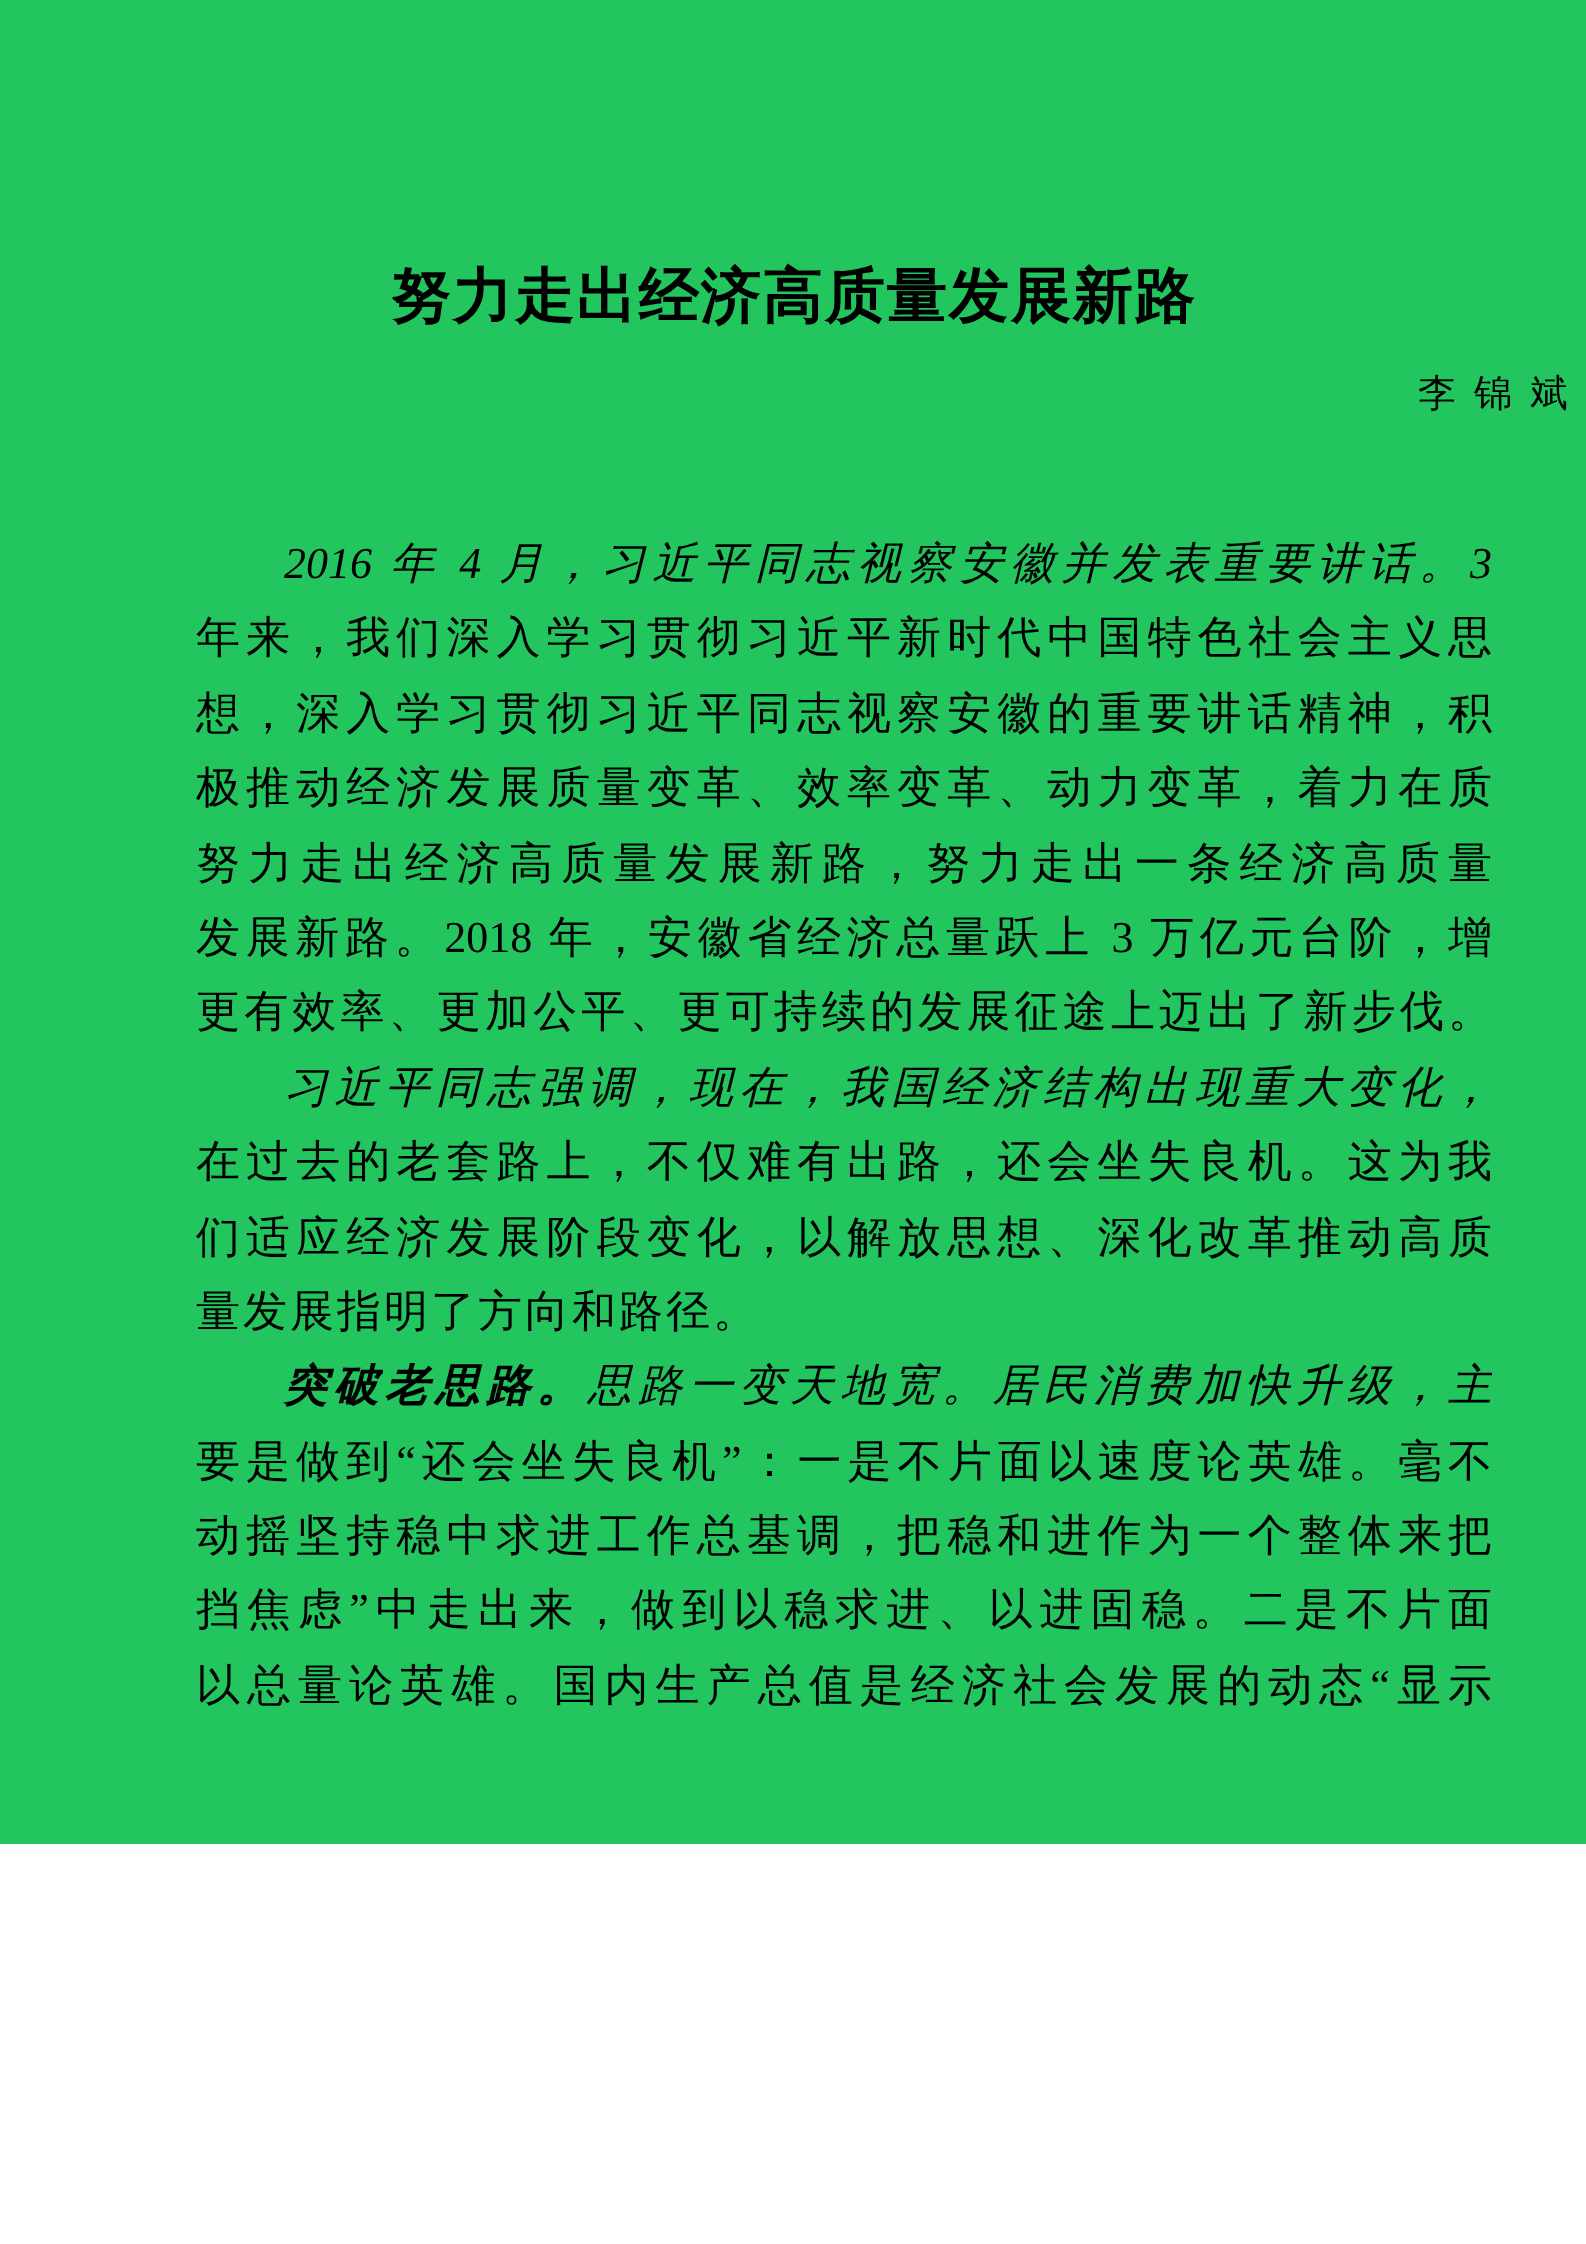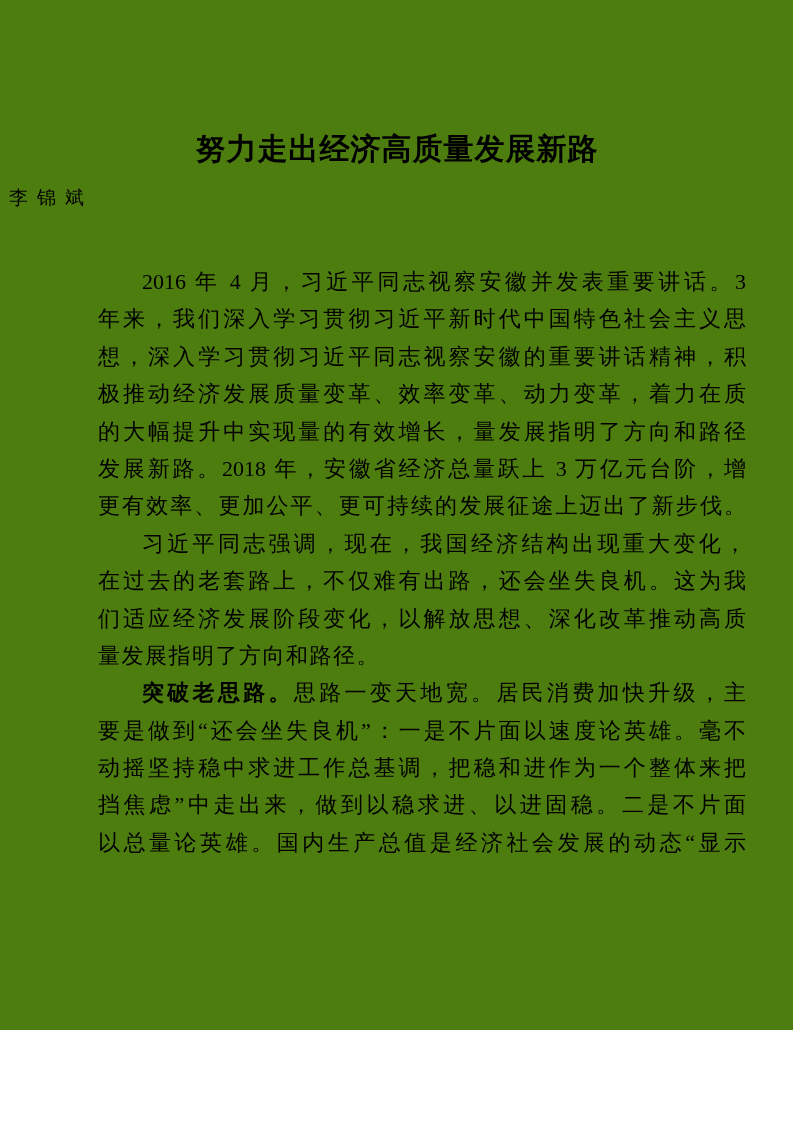--- a/index.html
+++ b/index.html
@@ -3,22 +3,22 @@
 <meta charset="utf-8">
 <style>
   html, body {
     margin: 0;
     padding: 0;
     background: #ffffff;
   }
   .page {
     position: relative;
     width: 793px;
-    height: 1030px;
-    background: #4d7c0f;
+    height: 922px;
+    background: #22c55e;
     color: #000000;
     font-family: "Liberation Serif", serif;
     overflow: hidden;
   }
   .doc-title {
     position: absolute;
     top: 126px;
     left: 0;
     width: 100%;
     text-align: center;
@@ -27,21 +27,21 @@
     font-size: 30px;
     line-height: 46px;
     letter-spacing: 1px;
     text-indent: 1px;
   }
   .doc-author {
     position: absolute;
     top: 183px;
     left: 0;
     width: 100%;
-    text-align: left;
+    text-align: right;
     font-size: 19px;
     line-height: 30px;
     letter-spacing: 9px;
     text-indent: 9px;
   }
   .body-text {
     position: absolute;
     left: 98px;
     top: 263px;
     width: 648px;
@@ -50,20 +50,21 @@
   }
   .line {
     height: 37.4px;
     overflow: hidden;
     text-align: justify;
     text-align-last: justify;
     text-justify: inter-character;
   }
   .line.indent {
     padding-left: 44px;
+    font-style: italic;
   }
   .line.short-last {
     text-align: right;
     text-align-last: left;
     letter-spacing: 1.5px;
   }
   .line.heading {
     font-family: "Liberation Sans", sans-serif;
     font-weight: 700;
     font-size: 23px;
@@ -84,21 +85,21 @@
 
   <div class="doc-author">李锦斌</div>
 
   <div class="body-text">
 
     <div>
       <div class="line indent">2016 年 4 月，习近平同志视察安徽并发表重要讲话。3</div>
       <div class="line">年来，我们深入学习贯彻习近平新时代中国特色社会主义思</div>
       <div class="line">想，深入学习贯彻习近平同志视察安徽的重要讲话精神，积</div>
       <div class="line">极推动经济发展质量变革、效率变革、动力变革，着力在质</div>
-      <div class="line">的大幅提升中实现量的有效增长，量发展指明了方向和路径</div>
+      <div class="line">努力走出经济高质量发展新路，努力走出一条经济高质量</div>
       <div class="line">发展新路。2018 年，安徽省经济总量跃上 3 万亿元台阶，增</div>
       <div class="line">更有效率、更加公平、更可持续的发展征途上迈出了新步伐。</div>
     </div>
 
 
     <div>
       <div class="line indent">习近平同志强调，现在，我国经济结构出现重大变化，</div>
       <div class="line">在过去的老套路上，不仅难有出路，还会坐失良机。这为我</div>
       <div class="line">们适应经济发展阶段变化，以解放思想、深化改革推动高质</div>
       <div class="line short-last">量发展指明了方向和路径。</div>

